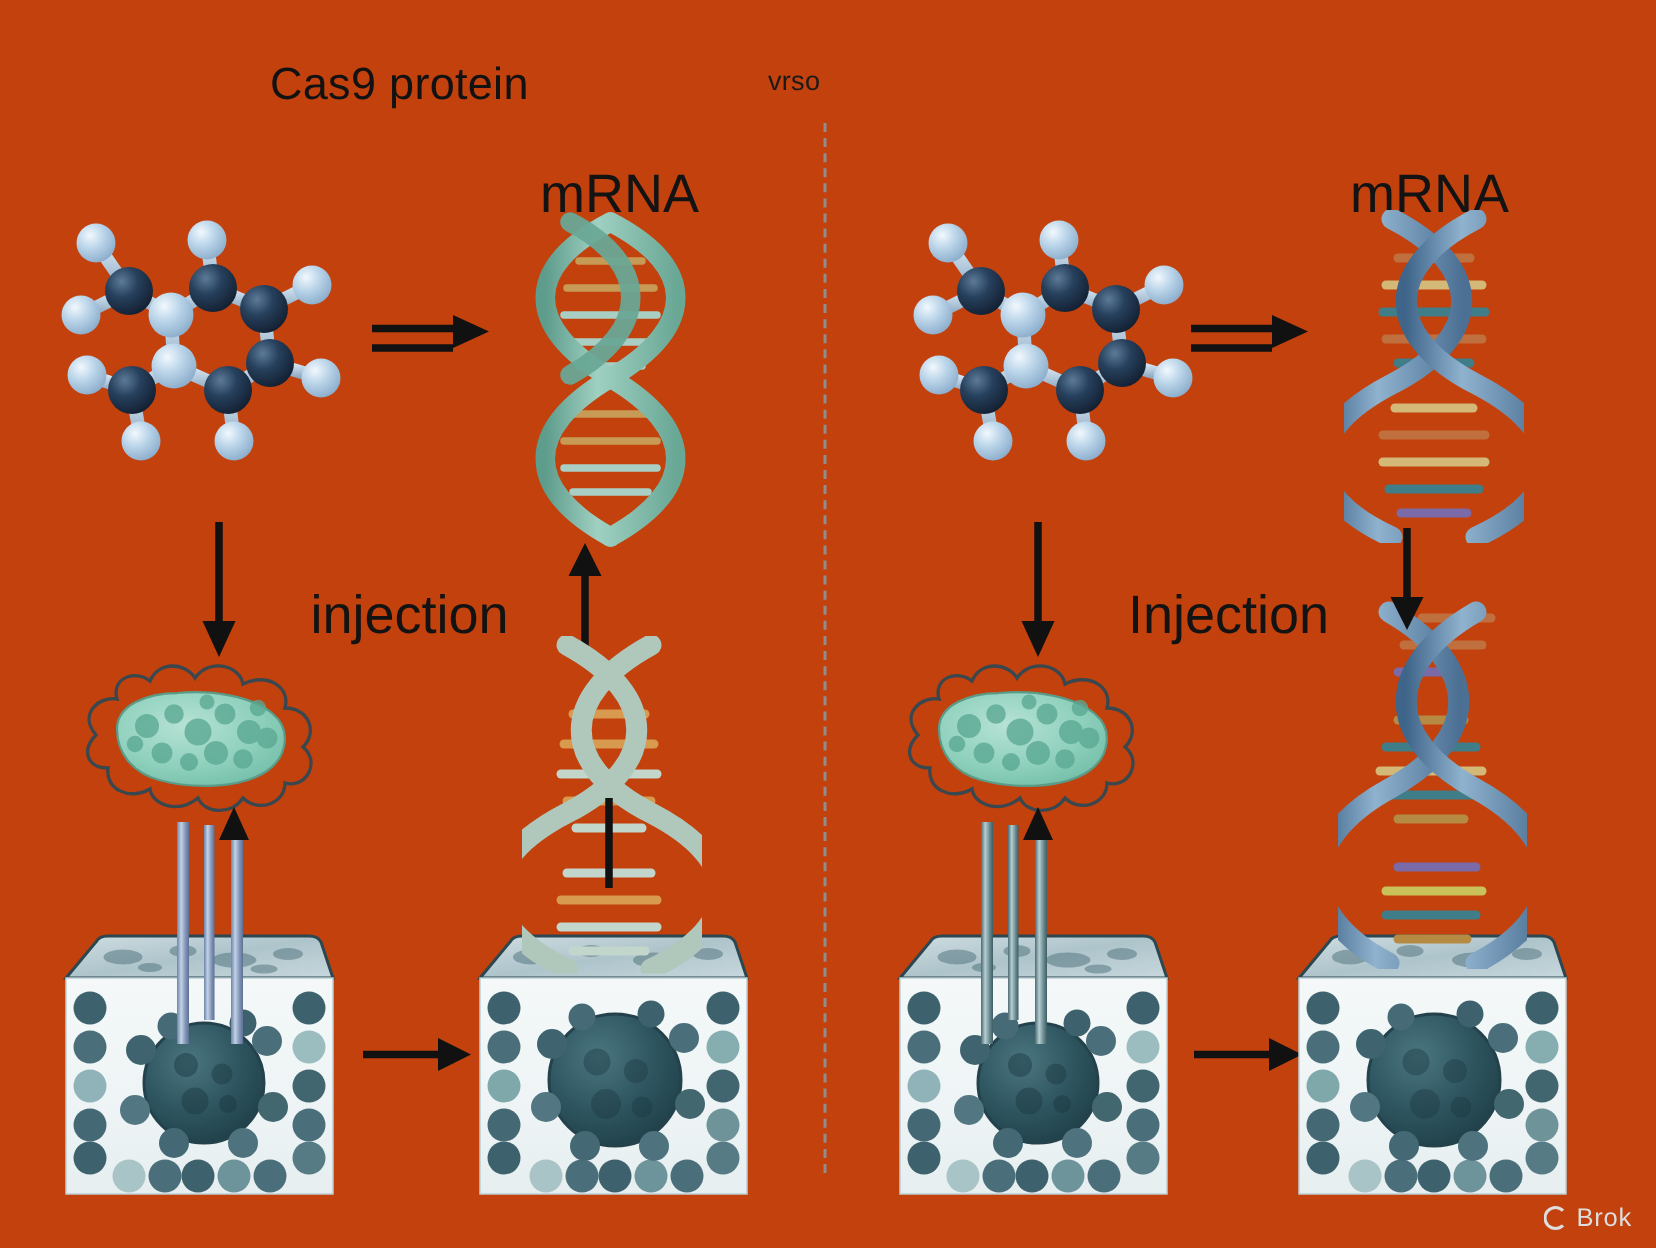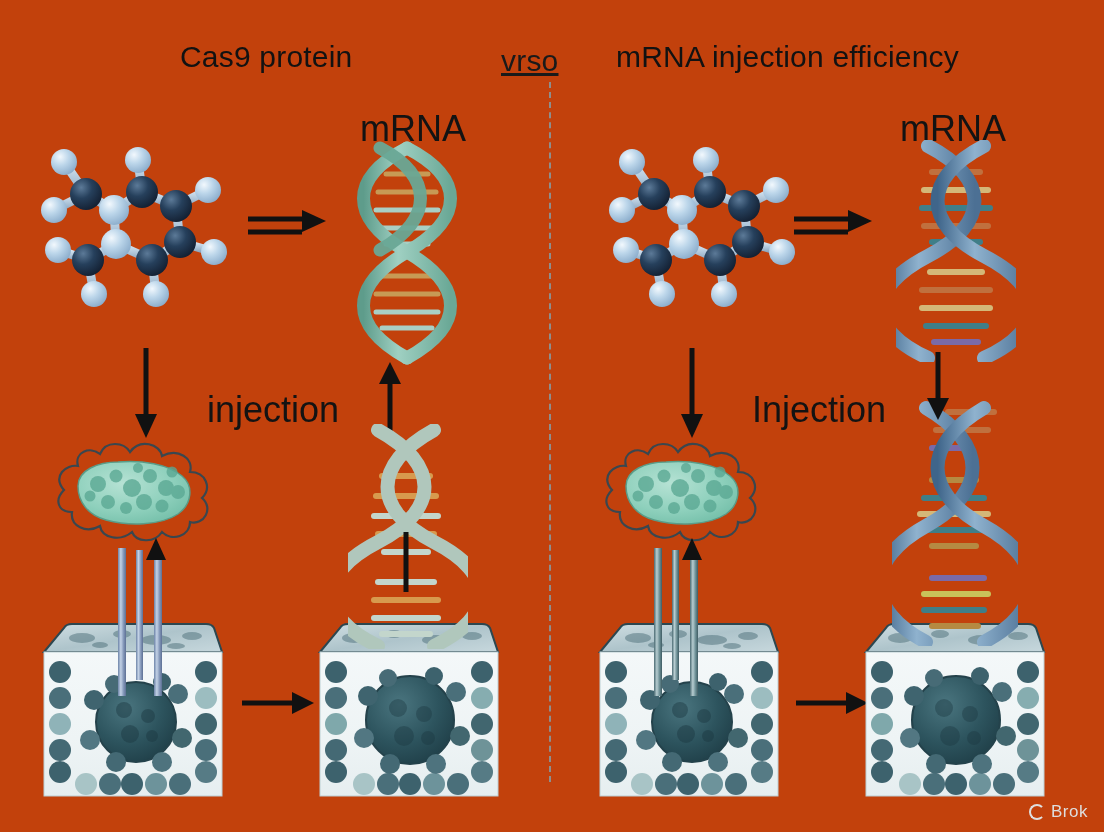--- a/index.html
+++ b/index.html
@@ -21,21 +21,21 @@
 
   
   .title {
     position: absolute;
     font-size: 30px;
     color: #121212;
     white-space: nowrap;
     letter-spacing: 0.2px;
   }
   #title-left  { left: 180px; top: 40px; }
-  #title-vs    { left: 501px; top: 44px; font-size: 30px; color: #1a1a1a; text-decoration: underline; }
+  #title-vs    { left: 512px; top: 44px; font-size: 18px; color: #1a1a1a; }
   #title-right { left: 616px; top: 40px; }
 
   
   .divider {
     position: absolute;
     left: 549px; top: 82px;
     width: 0px; height: 700px;
     border-left: 2px dashed #8e8e8e;
   }
 
@@ -89,21 +89,20 @@
     display: inline-block;
   }
 </style>
 </head>
 <body>
 
 <div class="canvas">
 
   <div class="title" id="title-left">Cas9 protein</div>
   <div class="title" id="title-vs">vrso</div>
-  <div class="title" id="title-right">mRNA injection efficiency</div>
 
   <div class="divider"></div>
 
   <div class="lbl" id="lbl-mrna-left">mRNA</div>
   <div class="lbl" id="lbl-mrna-right">mRNA</div>
   <div class="lbl" id="lbl-inj-left">injection</div>
   <div class="lbl" id="lbl-inj-right">Injection</div>
 
   <svg width="0" height="0" style="position:absolute" aria-hidden="true">
     <defs>

